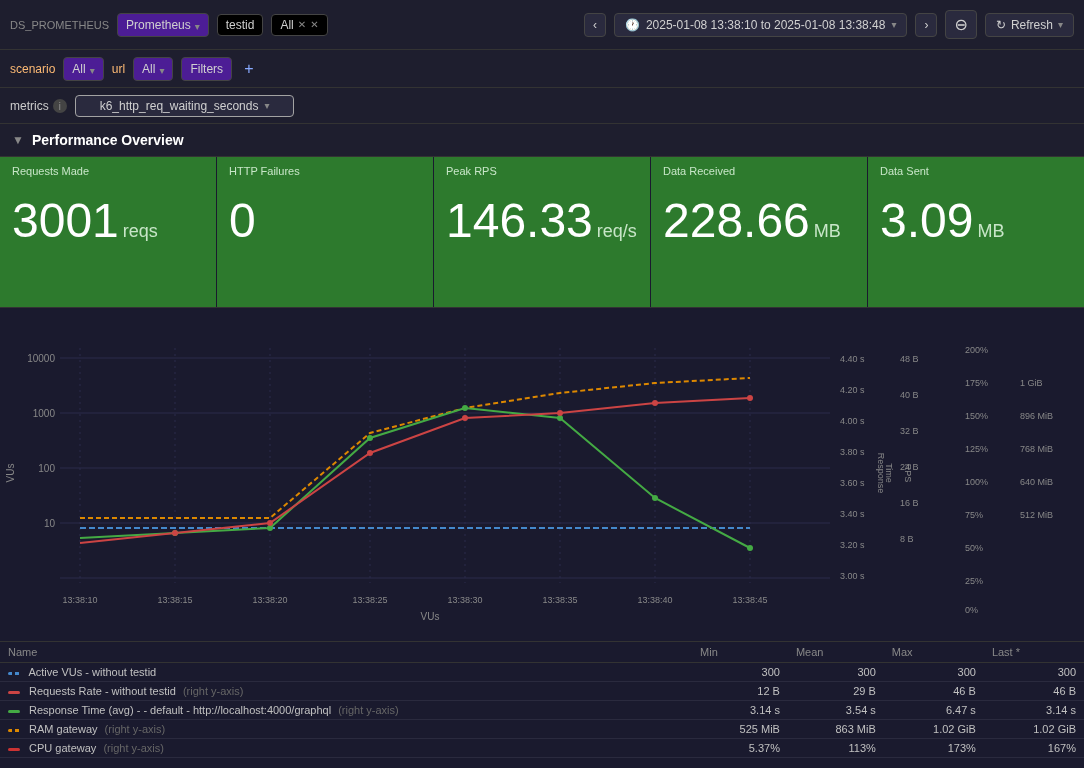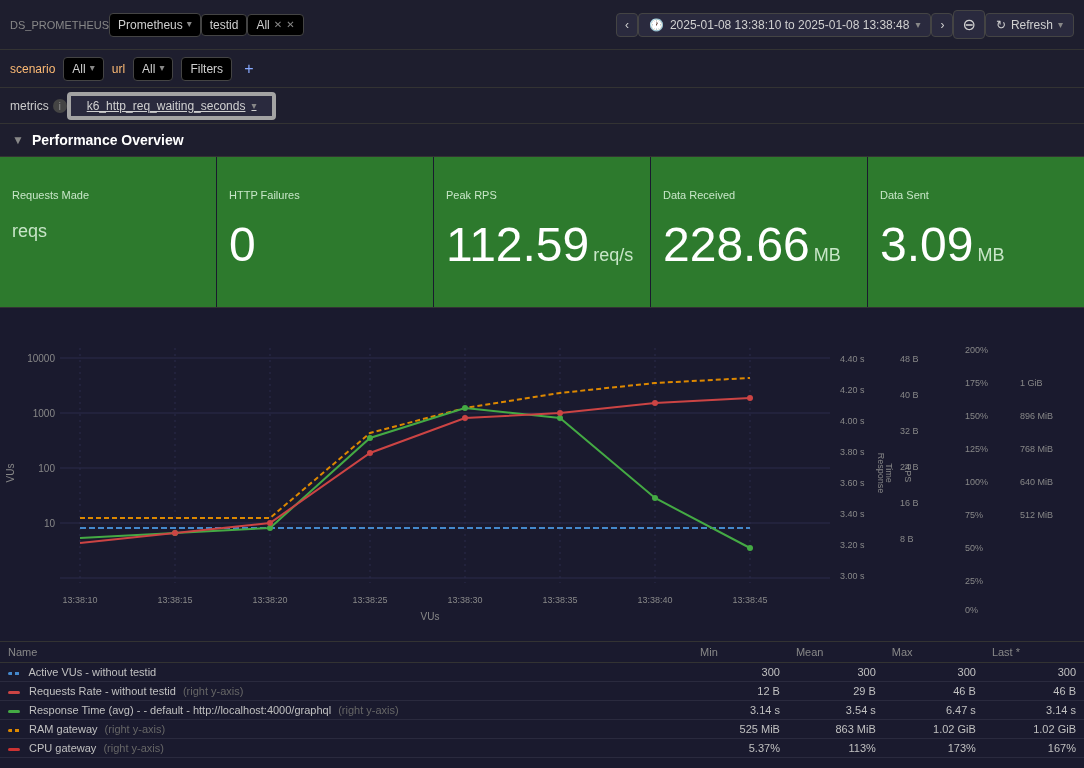--- a/index.html
+++ b/index.html
@@ -13,36 +13,37 @@
       overflow-x: hidden;
     }
 
     
     .toolbar {
       display: flex;
       align-items: center;
       background: #1e1e2e;
       border-bottom: 1px solid #333;
       padding: 6px 10px;
+      gap: 8px;
       height: 50px;
     }
     .ds-label {
       color: #888;
       font-size: 11px;
       white-space: nowrap;
     }
     .dropdown-btn {
-      background: #000000;
+      background: #4c1d95;
       border: 1px solid #444;
       color: #d0d0d0;
       padding: 4px 8px;
       border-radius: 4px;
       cursor: pointer;
       display: flex;
-      align-items: flex-start;
+      align-items: flex-end;
       gap: 4px;
       font-size: 12px;
     }
     .tag-chip {
       background: #000000;
       border: 1px solid #444;
       color: #d0d0d0;
       padding: 3px 8px;
       border-radius: 4px;
       display: flex;
@@ -112,20 +113,21 @@
       padding: 2px 4px;
     }
 
     
     .toolbar3 {
       display: flex;
       align-items: center;
       background: #1e1e2e;
       border-bottom: 1px solid #333;
       padding: 5px 10px;
+      gap: 8px;
       height: 36px;
     }
     .metrics-label {
       color: #ccc;
       font-size: 12px;
       display: flex;
       align-items: center;
       gap: 4px;
     }
     .info-icon {
@@ -134,30 +136,29 @@
       background: #444;
       border-radius: 50%;
       width: 14px;
       height: 14px;
       display: inline-flex;
       align-items: center;
       justify-content: center;
     }
     .metrics-dropdown {
       background: #2a2a3e;
-      border: 4px solid #a3a3a3;
-      color: #d0d0d0;
-      padding: 3px 16px;
+      border: 1px solid #a3a3a3;
+      color: #d0d0d0;
+      padding: 3px 24px;
       border-radius: 4px;
       display: flex;
       align-items: center;
       gap: 6px;
       cursor: pointer;
       font-size: 12px;
-      text-decoration: underline;
     }
 
     
     .section-header {
       display: flex;
       align-items: center;
       padding: 8px 12px;
       background: #1e1e2e;
       border-bottom: 1px solid #333;
       gap: 8px;
@@ -180,21 +181,20 @@
       border-right: 1px solid #1a1a2e;
       padding: 8px 12px;
       min-height: 150px;
     }
     .stat-card:last-child { border-right: none; }
     .stat-card-title {
       color: #c8e6c8;
       font-size: 11px;
       margin-bottom: 8px;
       font-weight: 400;
-      margin-top: 24px;
     }
     .stat-card-value {
       display: flex;
       align-items: baseline;
       gap: 4px;
       margin-top: 20px;
     }
     .stat-number {
       font-size: 48px;
       font-weight: 300;
@@ -317,34 +317,35 @@
 
 <div class="section-header">
   <span class="chevron">▼</span>
   <span class="section-title">Performance Overview</span>
 </div>
 
 <div class="stat-cards">
 <div class="stat-card">
       <div class="stat-card-title">Requests Made</div>
       <div class="stat-card-value">
+        <span class="stat-number">3001</span>
         <span class="stat-unit">reqs</span>
       </div>
     </div>
     <div class="stat-card">
       <div class="stat-card-title">HTTP Failures</div>
       <div class="stat-card-value">
         <span class="stat-number">0</span>
 
       </div>
     </div>
     <div class="stat-card">
       <div class="stat-card-title">Peak RPS</div>
       <div class="stat-card-value">
-        <span class="stat-number">112.59</span>
+        <span class="stat-number">146.33</span>
         <span class="stat-unit">req/s</span>
       </div>
     </div>
     <div class="stat-card">
       <div class="stat-card-title">Data Received</div>
       <div class="stat-card-value">
         <span class="stat-number">228.66</span>
         <span class="stat-unit">MB</span>
       </div>
     </div>

